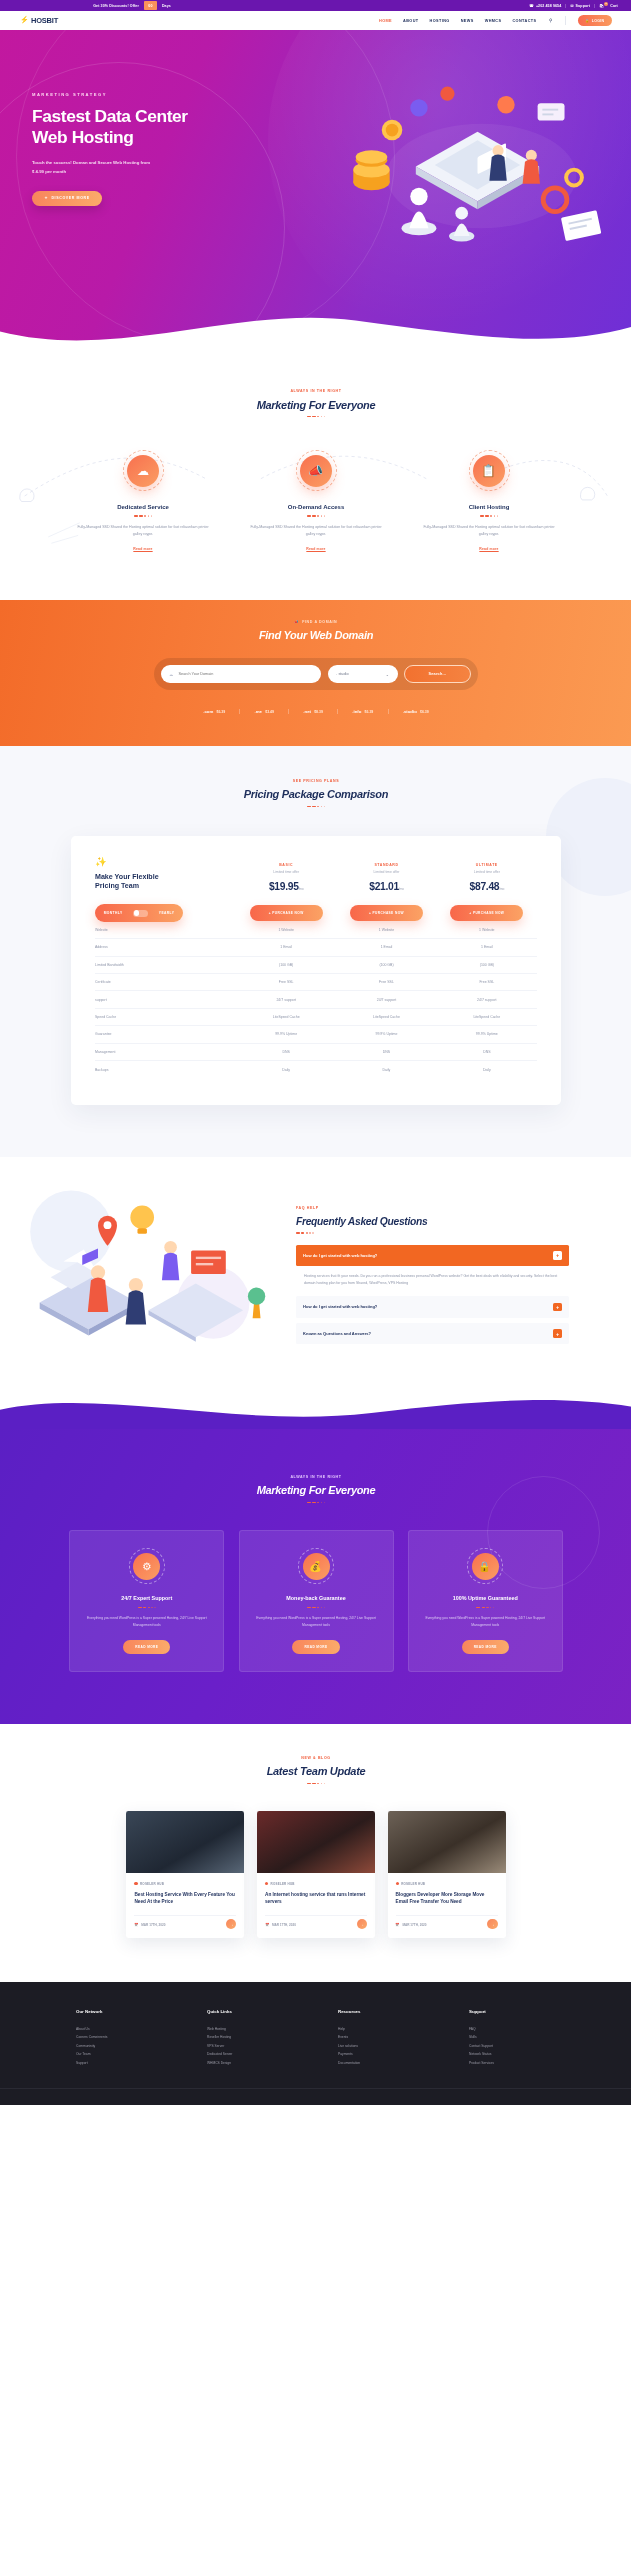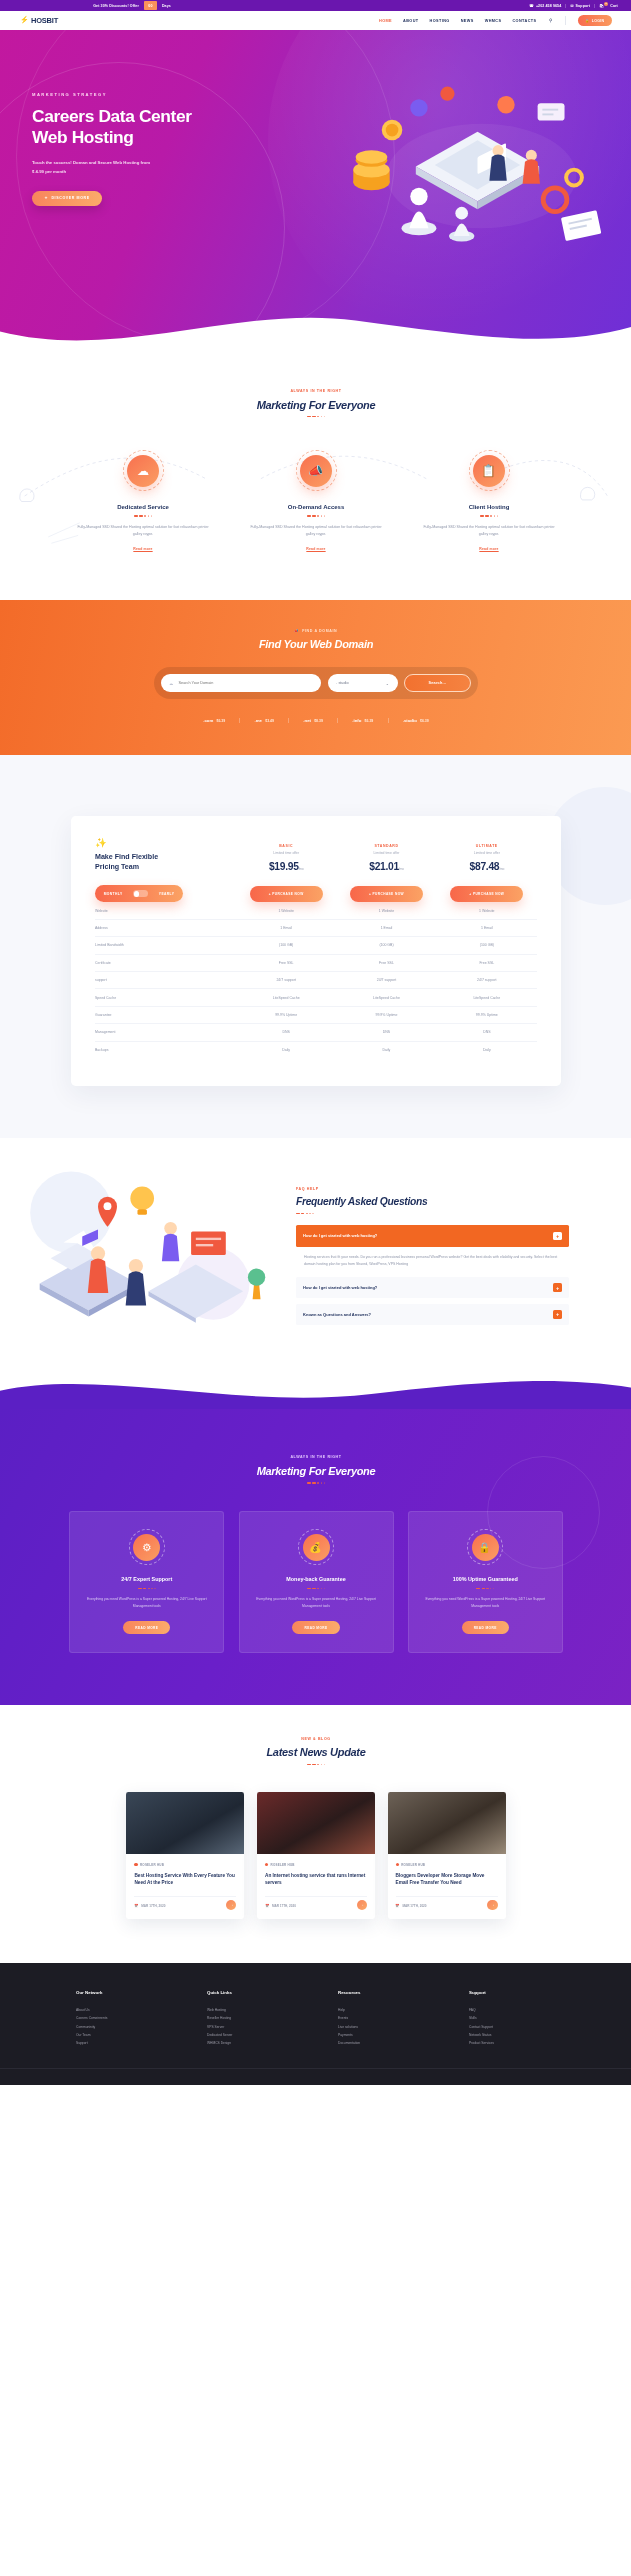--- a/index.html
+++ b/index.html
@@ -149,21 +149,21 @@
     font-weight:bold; color:#f1603f; letter-spacing:0.2px;
   }
   .svc-dash-path {
     position:absolute; left:0; top:79px; width:632px; height:126px;
     z-index:1; pointer-events:none;
   }
 
   
   .domain {
     background:linear-gradient(100deg,#f36b29,#f98642 55%,#fb9a52);
-    padding:29px 0 32px; text-align:center; position:relative;
+    padding:20px 0 32px; text-align:center; position:relative;
   }
   .domain .sec-kicker { color:#ffe0cc; display:flex; align-items:center; justify-content:center; gap:2.4px; }
   .domain .sec-title { color:#fff; font-size:11px; }
   .dom-bar {
     margin:17.4px auto 0; width:324px; background:rgba(0,0,0,.11);
     border-radius:20.5px; padding:7.1px; display:flex; gap:6.3px; align-items:center;
   }
   .dom-input {
     flex:1; background:#fff; border:none; border-radius:16px;
     height:17.4px; padding:0 9.5px 0 17.4px; font-size:3.8px; color:#9aa0b0;
@@ -409,21 +409,21 @@
   </div>
 
   <div class="hero">
     <div class="hero-swoosh"></div>
     <div class="hero-swoosh2"></div>
     <div class="hero-dots"></div>
 
     <div class="hero-inner">
       <div class="hero-kicker">MARKETING STRATEGY</div>
       <div class="hero-title">
-        <div>Careers Data Center</div>
+        <div>Fastest Data Center</div>
         <div>Web Hosting</div>
       </div>
       <div class="hero-sub">
         <div>Touch the success! Doman and Secure Web Hosting from</div>
         <div>$ 4.99 per month</div>
       </div>
       <button class="hero-btn">
         <span>✦</span>
         <span>DISCOVER MORE</span>
       </button>
@@ -595,27 +595,38 @@
         <span class="tld-price">$6.39</span>
       </div>
       <div class="tld">
         <span class="tld-name">.studio</span>
         <span class="tld-price">$6.39</span>
       </div>
     </div>
   </div>
 
   <div class="pricing">
+    <div class="sec-head">
+      <div class="sec-kicker">SEE PRICING PLANS</div>
+      <div class="sec-title">Pricing Package Comparison</div>
+      <div class="sec-dashes">
+          <i></i>
+          <i></i>
+          <i></i>
+          <i></i>
+          <i></i>
+        </div>
+    </div>
 
     <div class="price-card">
       <div class="price-row">
         <div class="price-left">
           <span class="price-wand">✨</span>
           <h3>
-            <span>Make Find Flexible</span><br>
+            <span>Make Your Flexible</span><br>
             <span>Pricing Team</span>
           </h3>
         </div>
         <div class="plan-col">
           <div class="plan-name">BASIC</div>
           <div class="plan-offer">Limited time offer</div>
           <div class="plan-price">
             <span>$19.95</span><span class="plan-per">/mo</span>
           </div>
         </div>
@@ -855,21 +866,21 @@
           </div>
         <div class="fp-text">Everything you need WordPress is a Super powered Hosting, 24/7 Live Support Management tools</div>
         <button class="fp-btn">READ MORE</button>
       </div>
     </div>
   </div>
 
   <div class="blog">
     <div class="sec-head">
       <div class="sec-kicker">NEW &amp; BLOG</div>
-      <div class="sec-title">Latest News Update</div>
+      <div class="sec-title">Latest Team Update</div>
       <div class="sec-dashes">
           <i></i>
           <i></i>
           <i></i>
           <i></i>
           <i></i>
         </div>
     </div>
     <div class="blog-grid">
       <div class="blog-card">

